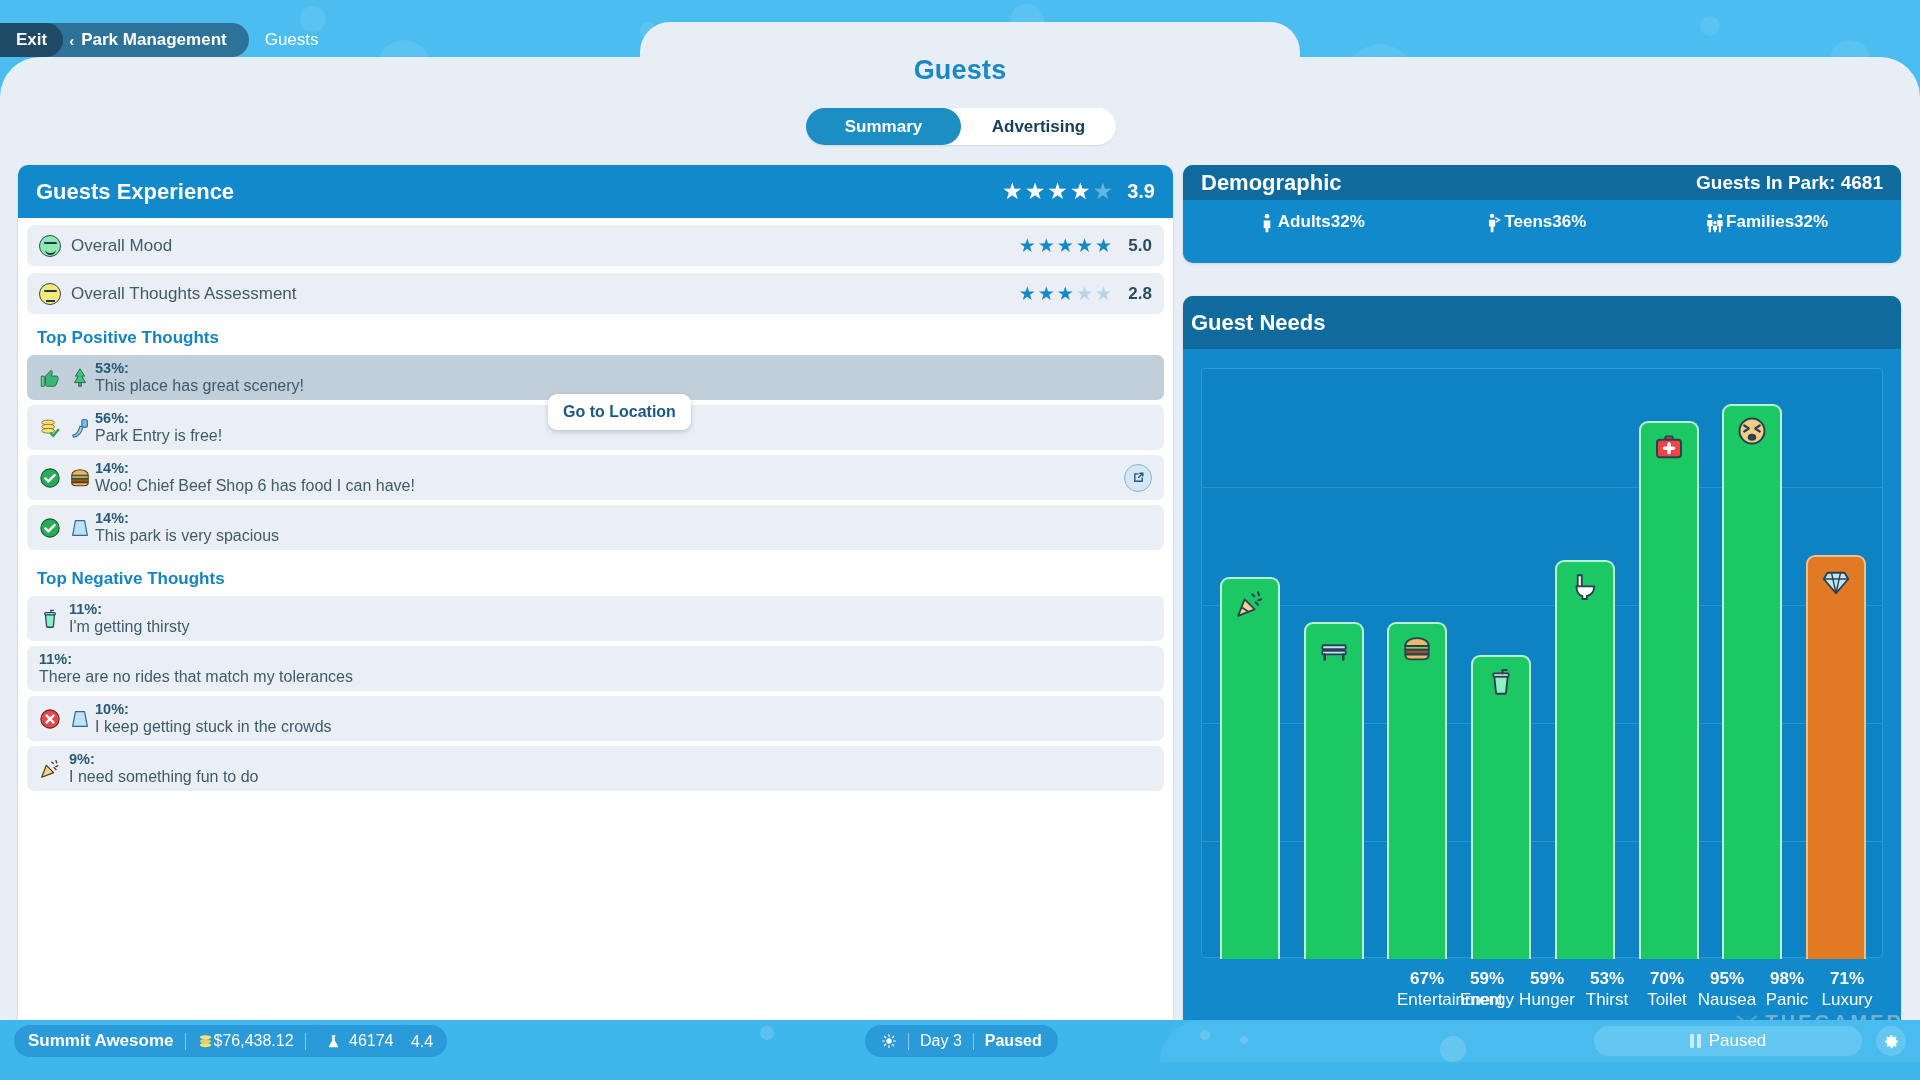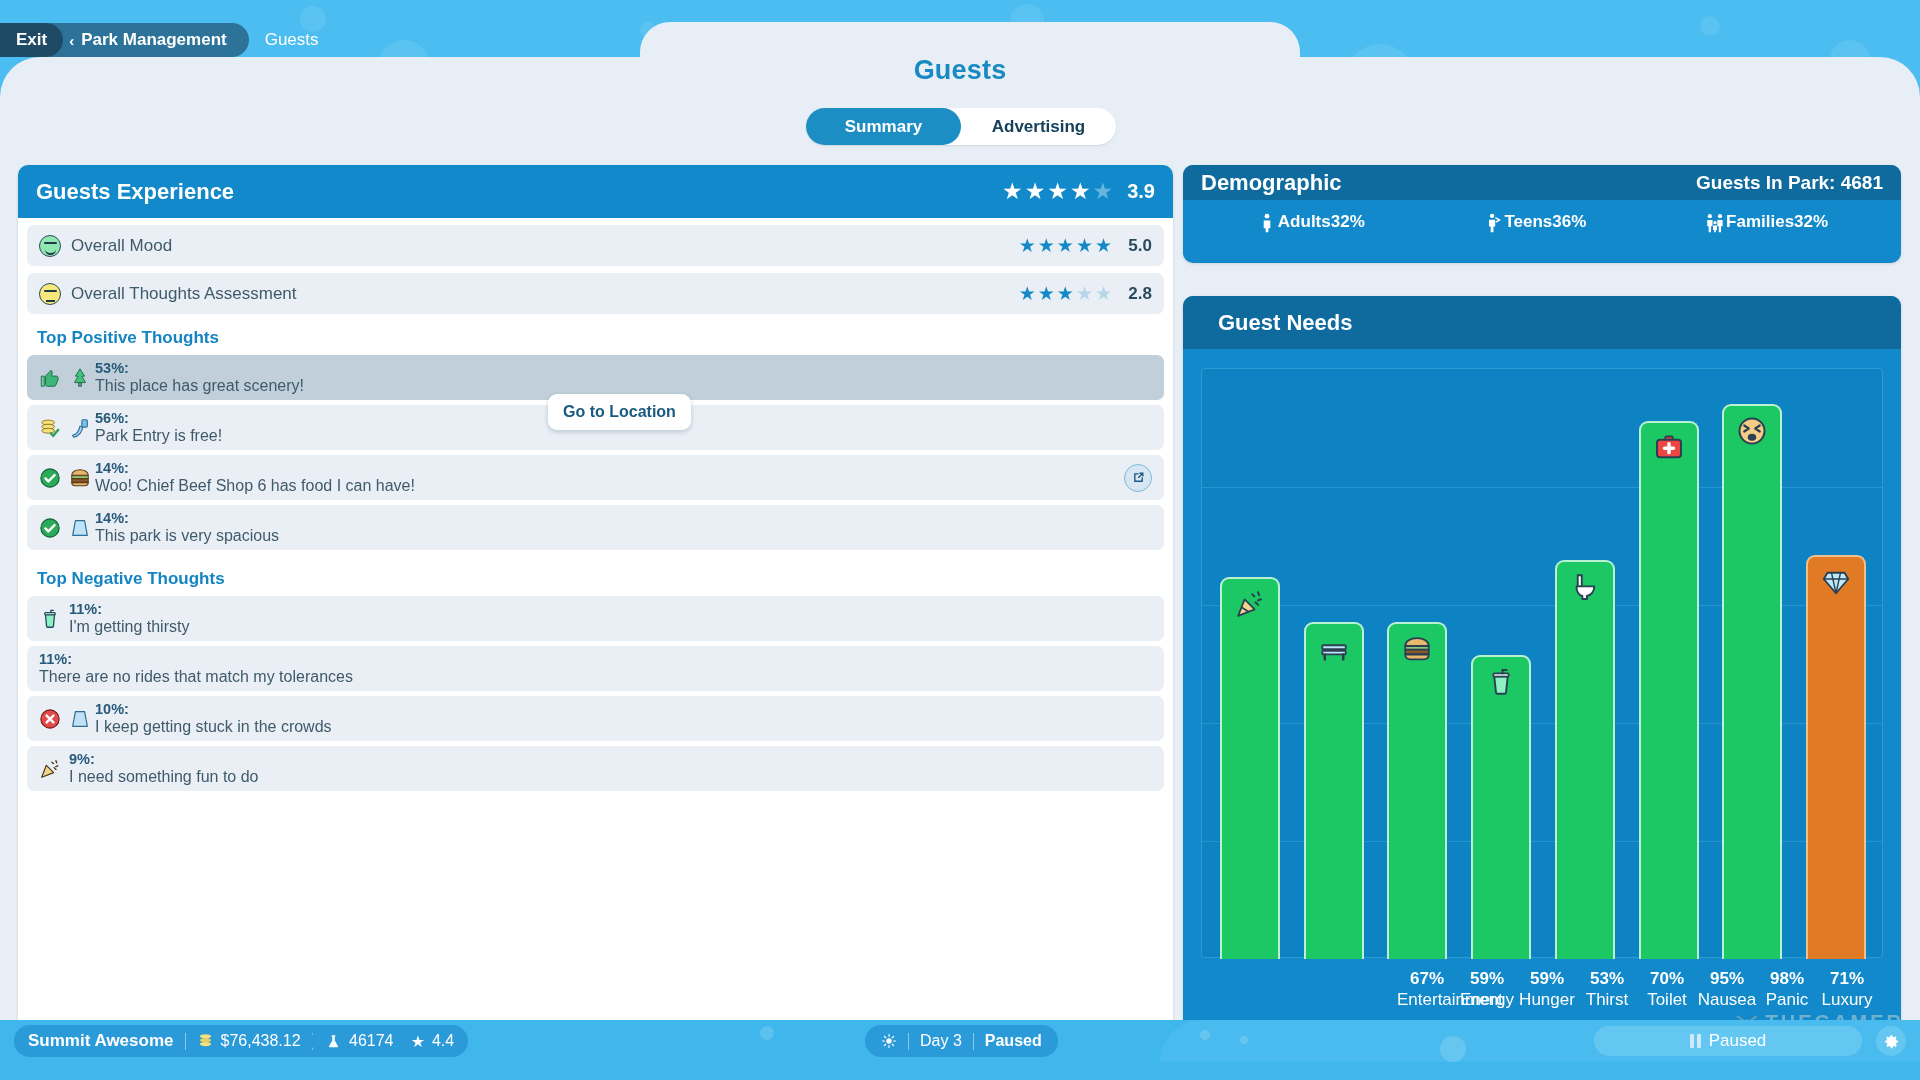--- a/index.html
+++ b/index.html
@@ -164,21 +164,21 @@
   .demo-item{ display:flex; align-items:flex-start; gap:0; color:#fff; font-size:17px; }
   .demo-item b{ font-size:17px; }
   .demo-item .lbl{ font-weight:bold; }
 
   .needs-card{
     position:absolute; left:1183px; top:296px; width:718px; height:744px;
     background:#1189ca; border-radius:10px; overflow:hidden;
     box-shadow:0 1px 3px rgba(0,0,0,.12);
   }
   .needs-head{
-    height:53px; background:#0f6b9e; display:flex; align-items:center; padding:0 35px;
+    height:53px; background:#0f6b9e; display:flex; align-items:center; padding:0 8px;
   }
   .needs-title{ color:#fff; font-size:22px; font-weight:bold; }
   .plot{
     position:absolute; left:18px; top:72px; width:682px; height:590px;
     border:1px solid #2e9ad2; border-radius:4px; background:#0e83c3;
   }
   .gridline{ position:absolute; left:0; right:0; height:1px; background:#2894cd; }
   .bars{
     position:absolute; left:0; top:0; width:682px; height:590px;
     display:flex; align-items:flex-end; justify-content:space-around;
@@ -214,21 +214,21 @@
   .d2{ width:8px;height:8px; left:1240px; top:16px;}
   .d3{ width:26px;height:26px; left:1440px; top:16px;}
   .d4{ width:14px;height:14px; left:760px; top:6px;}
 
   .bb-left{
     position:absolute; left:14px; top:5px; height:32px; display:flex; align-items:center;
     background:#2a9ad9; border-radius:16px; padding:0 14px; gap:11px;
   }
   .bb-park{ color:#fff; font-size:17px; font-weight:bold; }
   .sep{ width:1px; height:17px; background:rgba(255,255,255,.45); }
-  .bb-stat{ color:#fff; font-size:16px; display:flex; align-items:flex-start; gap:7px; }
+  .bb-stat{ color:#fff; font-size:16px; display:flex; align-items:flex-end; }
   .bb-sci{
     position:absolute; left:311px; top:5px; height:32px; display:flex; align-items:center;
     background:#2a9ad9; border-radius:16px; padding:8px 15px; gap:8px; color:#fff; font-size:16px;
   }
   .bb-mid{
     position:absolute; left:865px; top:5px; height:32px; display:flex; align-items:center;
     background:#2a9ad9; border-radius:16px; padding:0 16px; gap:11px; color:#fff; font-size:16px;
   }
   .bb-mid .paused{ font-weight:bold; }
   .bb-right{

